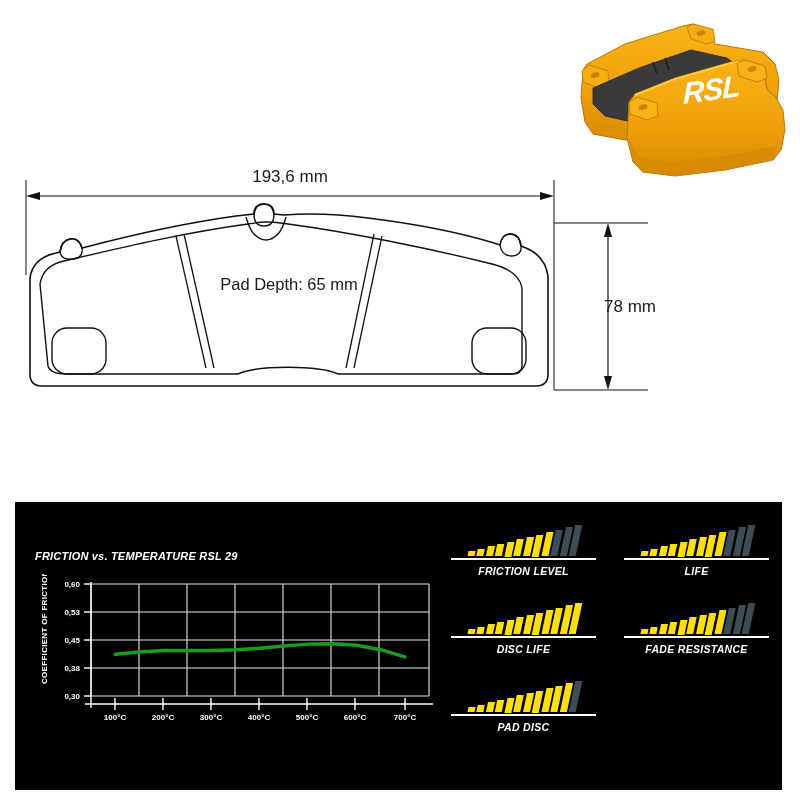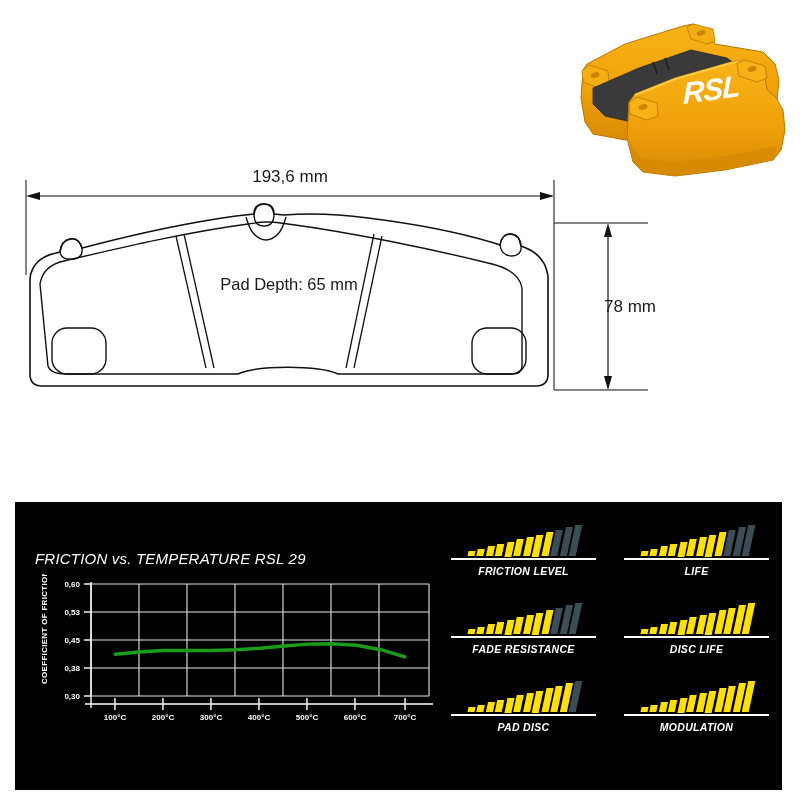--- a/index.html
+++ b/index.html
@@ -31,22 +31,22 @@
   
   .black-panel {
     position: absolute; left: 15px; top: 502px;
     width: 767px; height: 288px;
     background: #000000;
   }
 
   
   .chart-title {
     position: absolute; left: 20px; top: 48px;
-    color: #ffffff; font-size: 15px;
-    font-weight: normal; font-style: italic;
+    color: #ffffff; font-size: 11px;
+    font-weight: bold; font-style: italic;
     letter-spacing: 0.2px; white-space: nowrap;
   }
   .chart-area { position: absolute; left: 14px; top: 72px; width: 410px; height: 160px; }
   .chart-area svg { display: block; width: 100%; height: 100%; }
   .axis-tick-label { font-family: "Liberation Sans", sans-serif; font-size: 8px; fill: #ffffff; font-weight: bold; }
   .axis-x-label { font-family: "Liberation Sans", sans-serif; font-size: 8px; fill: #ffffff; font-weight: bold; }
   .axis-title {
     font-family: "Liberation Sans", sans-serif; font-size: 8px;
     fill: #ffffff; font-weight: bold; letter-spacing: 0.3px;
   }
@@ -321,77 +321,59 @@
             <div class="rating-bars">
               <div class="bar on" style="height: 5px; background: rgb(255, 224, 0);"></div>
               <div class="bar on" style="height: 7.4px; background: rgb(255, 224, 0);"></div>
               <div class="bar on" style="height: 9.7px; background: rgb(255, 224, 0);"></div>
               <div class="bar on" style="height: 12.1px; background: rgb(255, 224, 0);"></div>
               <div class="bar on" style="height: 14.5px; background: rgb(255, 224, 0);"></div>
               <div class="bar on" style="height: 16.8px; background: rgb(255, 224, 0);"></div>
               <div class="bar on" style="height: 19.2px; background: rgb(255, 224, 0);"></div>
               <div class="bar on" style="height: 21.5px; background: rgb(255, 224, 0);"></div>
               <div class="bar on" style="height: 23.9px; background: rgb(255, 224, 0);"></div>
+              <div class="bar on" style="height: 26.3px; background: rgb(255, 224, 0);"></div>
+              <div class="bar on" style="height: 28.6px; background: rgb(255, 224, 0);"></div>
+              <div class="bar on" style="height: 31px; background: rgb(255, 224, 0);"></div>
+            </div>
+            <div class="rating-rule"></div>
+            <div class="rating-label">DISC LIFE</div>
+          </div>
+          <div class="rating-cell">
+            <div class="rating-bars">
+              <div class="bar on" style="height: 5px; background: rgb(255, 224, 0);"></div>
+              <div class="bar on" style="height: 7.4px; background: rgb(255, 224, 0);"></div>
+              <div class="bar on" style="height: 9.7px; background: rgb(255, 224, 0);"></div>
+              <div class="bar on" style="height: 12.1px; background: rgb(255, 224, 0);"></div>
+              <div class="bar on" style="height: 14.5px; background: rgb(255, 224, 0);"></div>
+              <div class="bar on" style="height: 16.8px; background: rgb(255, 224, 0);"></div>
+              <div class="bar on" style="height: 19.2px; background: rgb(255, 224, 0);"></div>
+              <div class="bar on" style="height: 21.5px; background: rgb(255, 224, 0);"></div>
+              <div class="bar on" style="height: 23.9px; background: rgb(255, 224, 0);"></div>
               <div class="bar off" style="height: 26.3px; background: rgb(60, 77, 86);"></div>
               <div class="bar off" style="height: 28.6px; background: rgb(60, 77, 86);"></div>
               <div class="bar off" style="height: 31px; background: rgb(60, 77, 86);"></div>
             </div>
             <div class="rating-rule"></div>
             <div class="rating-label">FADE RESISTANCE</div>
           </div>
           <div class="rating-cell">
             <div class="rating-bars">
               <div class="bar on" style="height: 5px; background: rgb(255, 224, 0);"></div>
               <div class="bar on" style="height: 7.4px; background: rgb(255, 224, 0);"></div>
               <div class="bar on" style="height: 9.7px; background: rgb(255, 224, 0);"></div>
               <div class="bar on" style="height: 12.1px; background: rgb(255, 224, 0);"></div>
               <div class="bar on" style="height: 14.5px; background: rgb(255, 224, 0);"></div>
               <div class="bar on" style="height: 16.8px; background: rgb(255, 224, 0);"></div>
               <div class="bar on" style="height: 19.2px; background: rgb(255, 224, 0);"></div>
               <div class="bar on" style="height: 21.5px; background: rgb(255, 224, 0);"></div>
               <div class="bar on" style="height: 23.9px; background: rgb(255, 224, 0);"></div>
               <div class="bar on" style="height: 26.3px; background: rgb(255, 224, 0);"></div>
               <div class="bar on" style="height: 28.6px; background: rgb(255, 224, 0);"></div>
-              <div class="bar on" style="height: 31px; background: rgb(255, 224, 0);"></div>
-            </div>
-            <div class="rating-rule"></div>
-            <div class="rating-label">DISC LIFE</div>
-          </div>
-          <div class="rating-cell">
-            <div class="rating-bars">
-              <div class="bar on" style="height: 5px; background: rgb(255, 224, 0);"></div>
-              <div class="bar on" style="height: 7.4px; background: rgb(255, 224, 0);"></div>
-              <div class="bar on" style="height: 9.7px; background: rgb(255, 224, 0);"></div>
-              <div class="bar on" style="height: 12.1px; background: rgb(255, 224, 0);"></div>
-              <div class="bar on" style="height: 14.5px; background: rgb(255, 224, 0);"></div>
-              <div class="bar on" style="height: 16.8px; background: rgb(255, 224, 0);"></div>
-              <div class="bar on" style="height: 19.2px; background: rgb(255, 224, 0);"></div>
-              <div class="bar on" style="height: 21.5px; background: rgb(255, 224, 0);"></div>
-              <div class="bar on" style="height: 23.9px; background: rgb(255, 224, 0);"></div>
-              <div class="bar on" style="height: 26.3px; background: rgb(255, 224, 0);"></div>
-              <div class="bar on" style="height: 28.6px; background: rgb(255, 224, 0);"></div>
               <div class="bar off" style="height: 31px; background: rgb(60, 77, 86);"></div>
             </div>
             <div class="rating-rule"></div>
             <div class="rating-label">PAD DISC</div>
-          </div>
-          <div class="rating-cell">
-            <div class="rating-bars">
-              <div class="bar on" style="height: 5px; background: rgb(255, 224, 0);"></div>
-              <div class="bar on" style="height: 7.4px; background: rgb(255, 224, 0);"></div>
-              <div class="bar on" style="height: 9.7px; background: rgb(255, 224, 0);"></div>
-              <div class="bar on" style="height: 12.1px; background: rgb(255, 224, 0);"></div>
-              <div class="bar on" style="height: 14.5px; background: rgb(255, 224, 0);"></div>
-              <div class="bar on" style="height: 16.8px; background: rgb(255, 224, 0);"></div>
-              <div class="bar on" style="height: 19.2px; background: rgb(255, 224, 0);"></div>
-              <div class="bar on" style="height: 21.5px; background: rgb(255, 224, 0);"></div>
-              <div class="bar on" style="height: 23.9px; background: rgb(255, 224, 0);"></div>
-              <div class="bar on" style="height: 26.3px; background: rgb(255, 224, 0);"></div>
-              <div class="bar on" style="height: 28.6px; background: rgb(255, 224, 0);"></div>
-              <div class="bar on" style="height: 31px; background: rgb(255, 224, 0);"></div>
-            </div>
-            <div class="rating-rule"></div>
-            <div class="rating-label">MODULATION</div>
           </div>
         </div>
     </div>
   </div>
 </div>
 
 </body></html>

